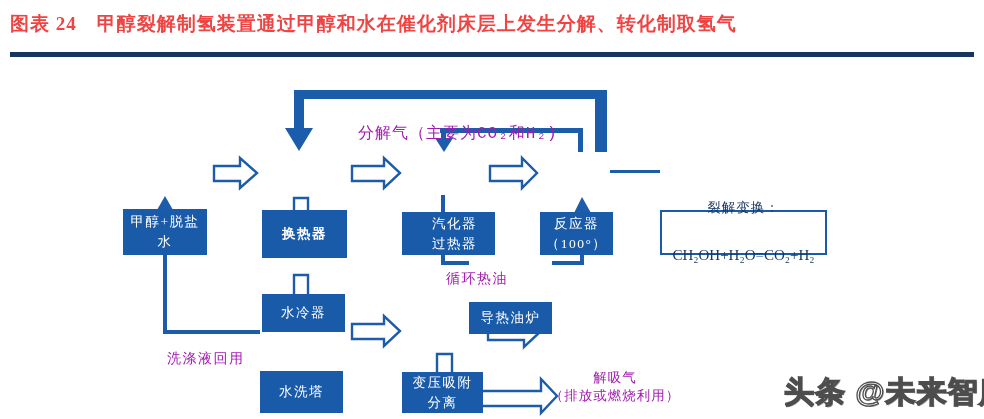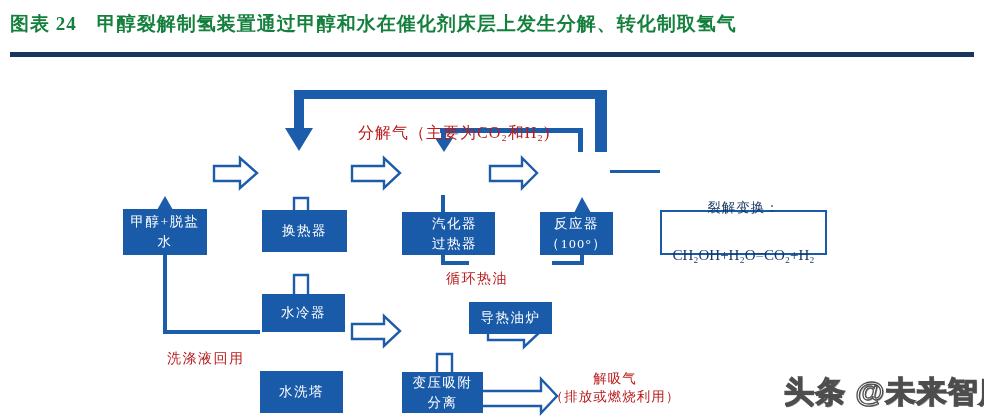--- a/index.html
+++ b/index.html
@@ -4,41 +4,41 @@
 <style>
   html,body{margin:0;padding:0;}
   body{
     width:984px;height:419px;background:#ffffff;position:relative;overflow:hidden;
     font-family:"Liberation Serif","DejaVu Serif",serif;
   }
   .abs{position:absolute;}
   
   #page-title{
     left:10px;top:11px;width:960px;
-    font-size:19px;font-weight:bold;color:#15803d;letter-spacing:1px;
+    font-size:19px;font-weight:bold;color:#ef4444;letter-spacing:1px;
   }
   #title-rule{left:10px;top:52px;width:964px;height:5px;background:#17365D;}
   
   #diagram{left:0;top:60px;width:984px;height:359px;}
   svg{position:absolute;left:0;top:0;}
   
   .node{
     position:absolute;background:#1A5BA9;color:#ffffff;
     display:flex;flex-direction:column;align-items:center;justify-content:center;
     font-size:13.5px;line-height:1.45;letter-spacing:1.5px;text-align:center;
   }
   
   .note{
     position:absolute;background:#ffffff;border:2px solid #1A5BA9;color:#17365D;
     display:flex;flex-direction:column;align-items:center;justify-content:center;
     font-size:13.5px;line-height:1.5;text-align:center;letter-spacing:1px;gap:26px;
   }
   .note .formula{font-family:"Liberation Serif","DejaVu Serif",serif;font-size:15px;letter-spacing:0;}
   
-  .lbl{position:absolute;color:#b91c1c;font-size:14px;letter-spacing:1.5px;white-space:nowrap;}
+  .lbl{position:absolute;color:#a21caf;font-size:14px;letter-spacing:1.5px;white-space:nowrap;font-family:Liberation Mono, monospace;}
   .lbl-center{text-align:center;}
   #decomposition-gas-label{font-size:16px;letter-spacing:1px;}
   #desorption-label{white-space:normal;line-height:1.35;font-size:13.5px;letter-spacing:1px;}
   
   #watermark{
     position:absolute;left:784px;top:372px;
     font-family:"Liberation Sans","DejaVu Sans",sans-serif;
     font-size:30px;font-weight:bold;color:#ffffff;letter-spacing:1px;
     -webkit-text-stroke:1.3px #4d4d4d;
     text-shadow:1px 1px 0 #9a9a9a;
@@ -89,21 +89,21 @@
       <polygon points="352,324 384,324 384,316 400,331 384,346 384,339 352,339"></polygon>
       <polygon points="488,325 524,325 524,317 540,332 524,347 524,340 488,340"></polygon>
       <polygon points="437,354 452,354 452,391 541,391 541,379 557,396 541,413 541,406 437,406"></polygon>
     </g>
   </svg>
 
   <div class="node" style="left:123px;top:149px;width:84px;height:46px;">
     <span>甲醇+脱盐</span>
     <span>水</span>
   </div>
-  <div class="node" style="left:262px;top:150px;width:85px;height:42px;">
+  <div class="node" style="left:262px;top:150px;width:85px;height:48px;font-weight:bold;">
     <span>换热器</span>
   </div>
   <div class="node" style="left:402px;top:152px;width:81px;height:43px;padding-left:12px;">
     <span>汽化器</span>
     <span>过热器</span>
   </div>
   <div class="node" style="left:540px;top:152px;width:73px;height:43px;">
     <span>反应器</span>
     <span>（100°）</span>
   </div>

